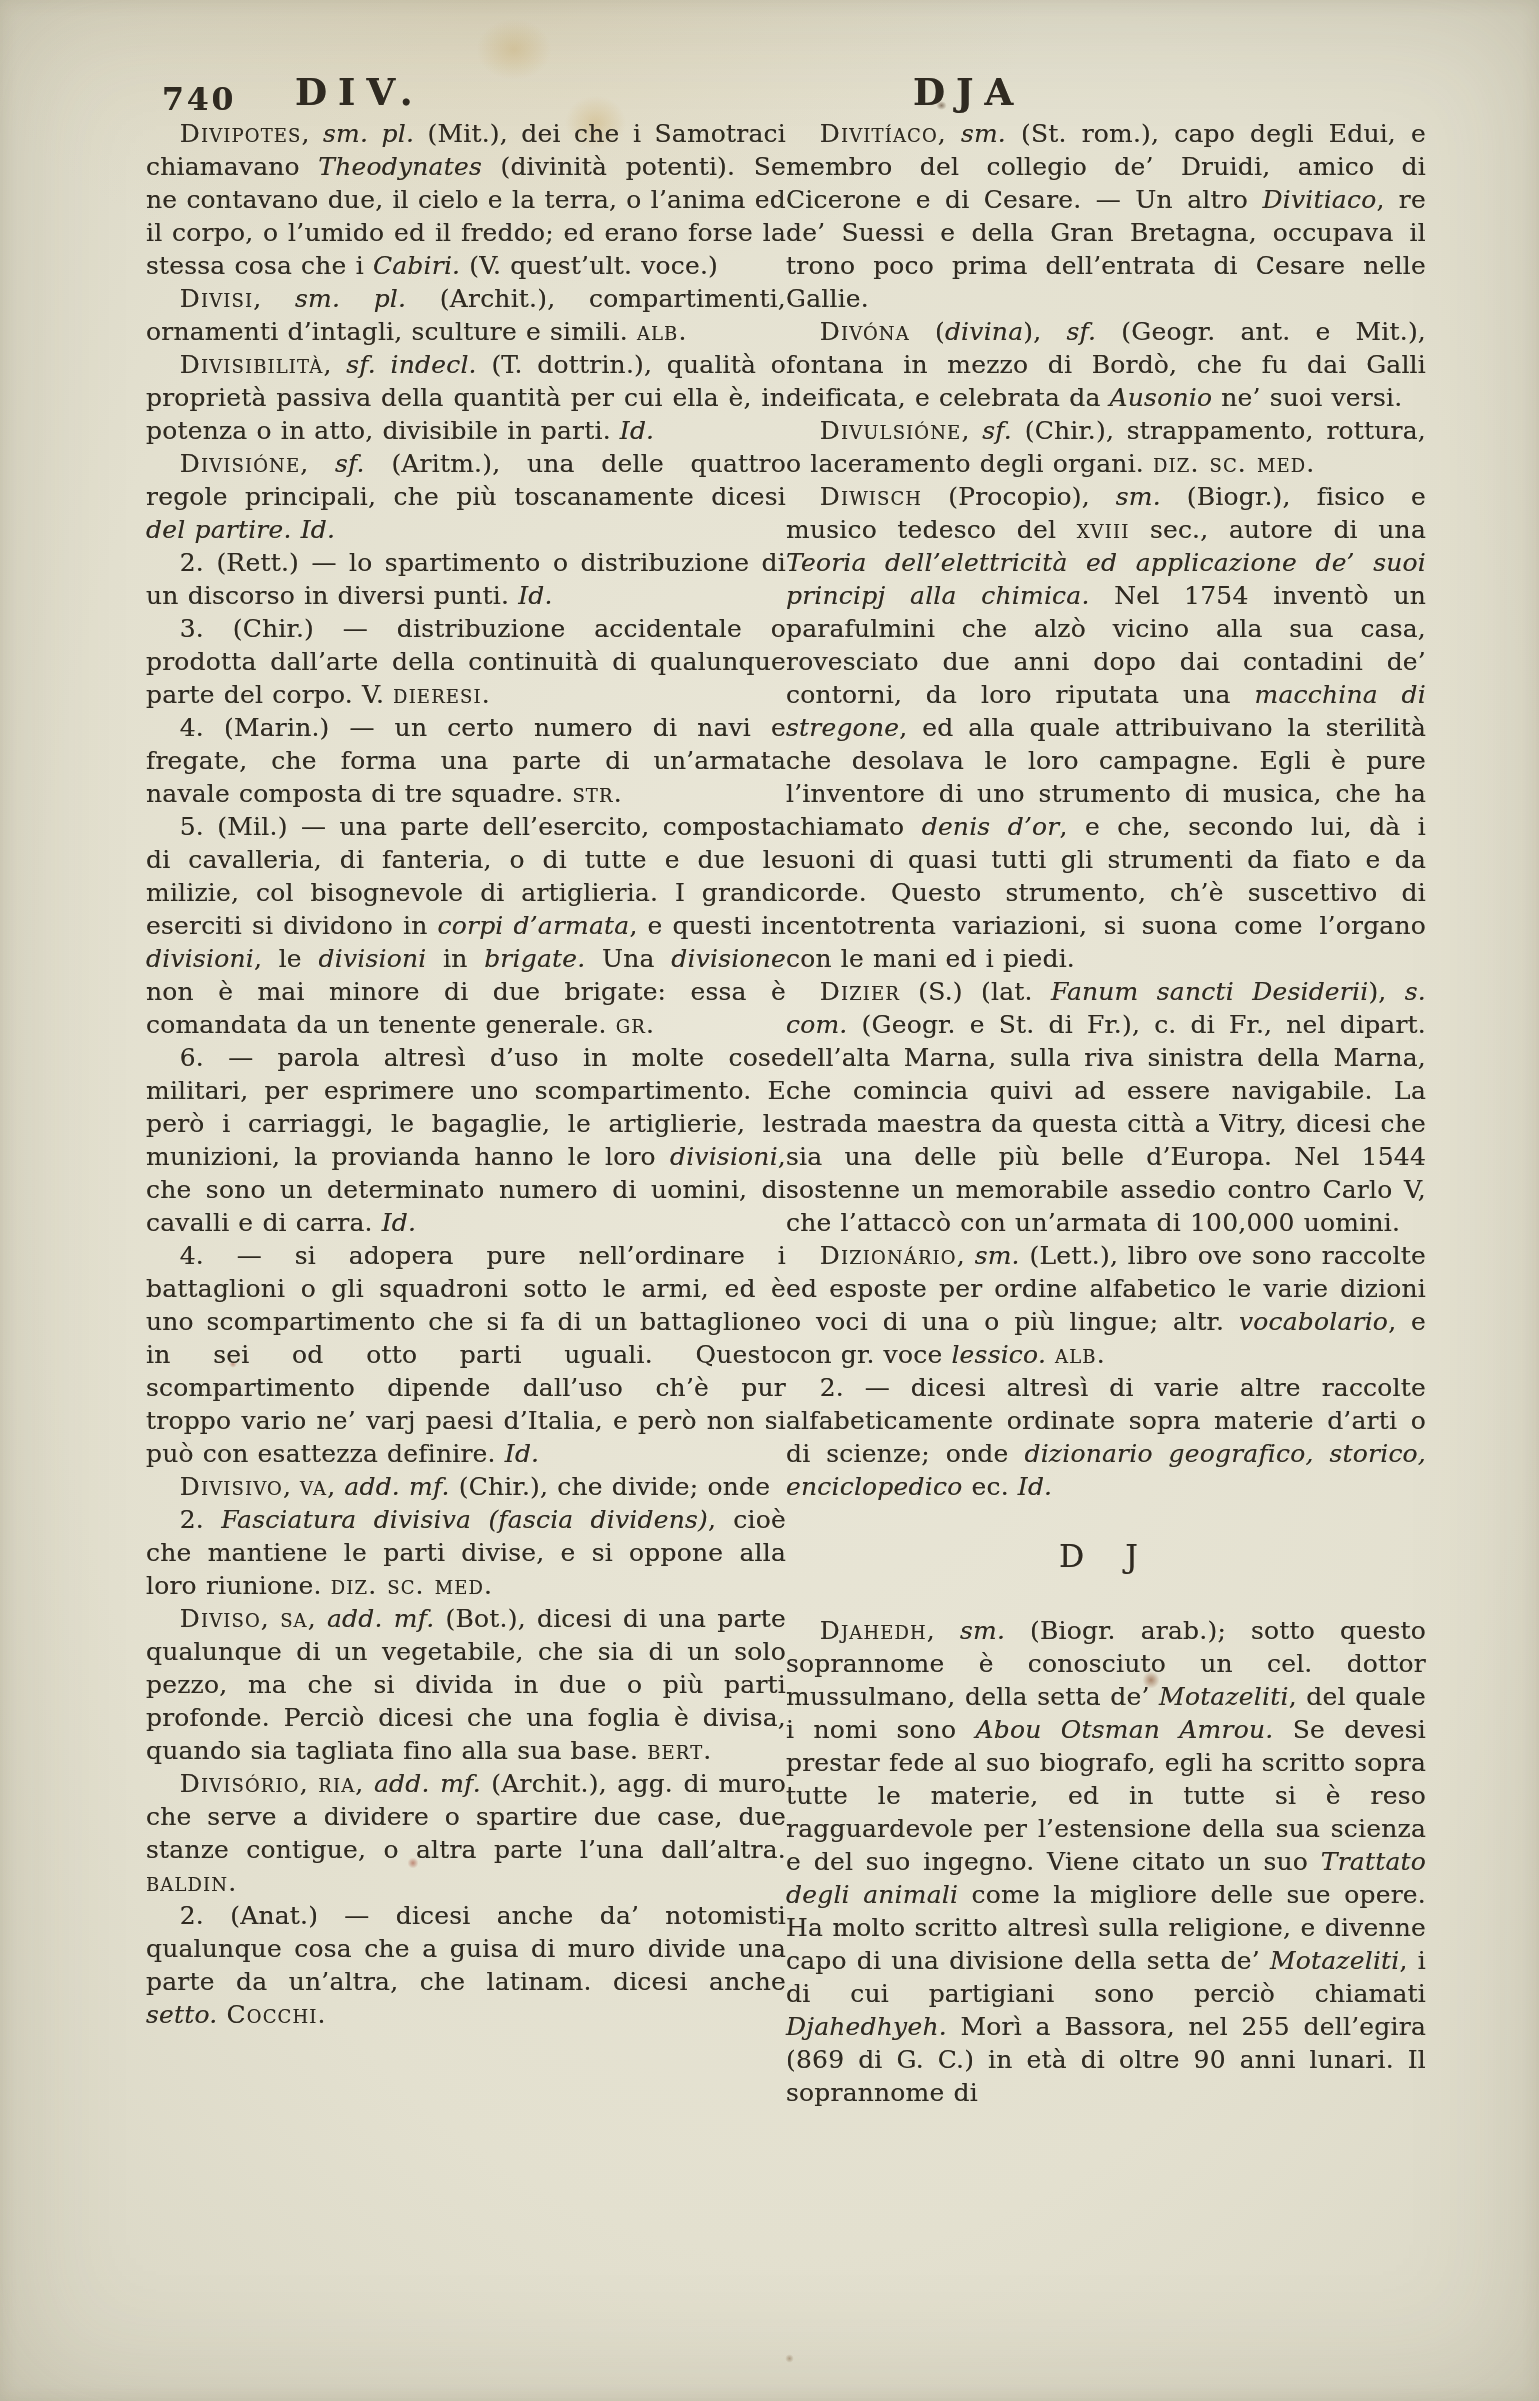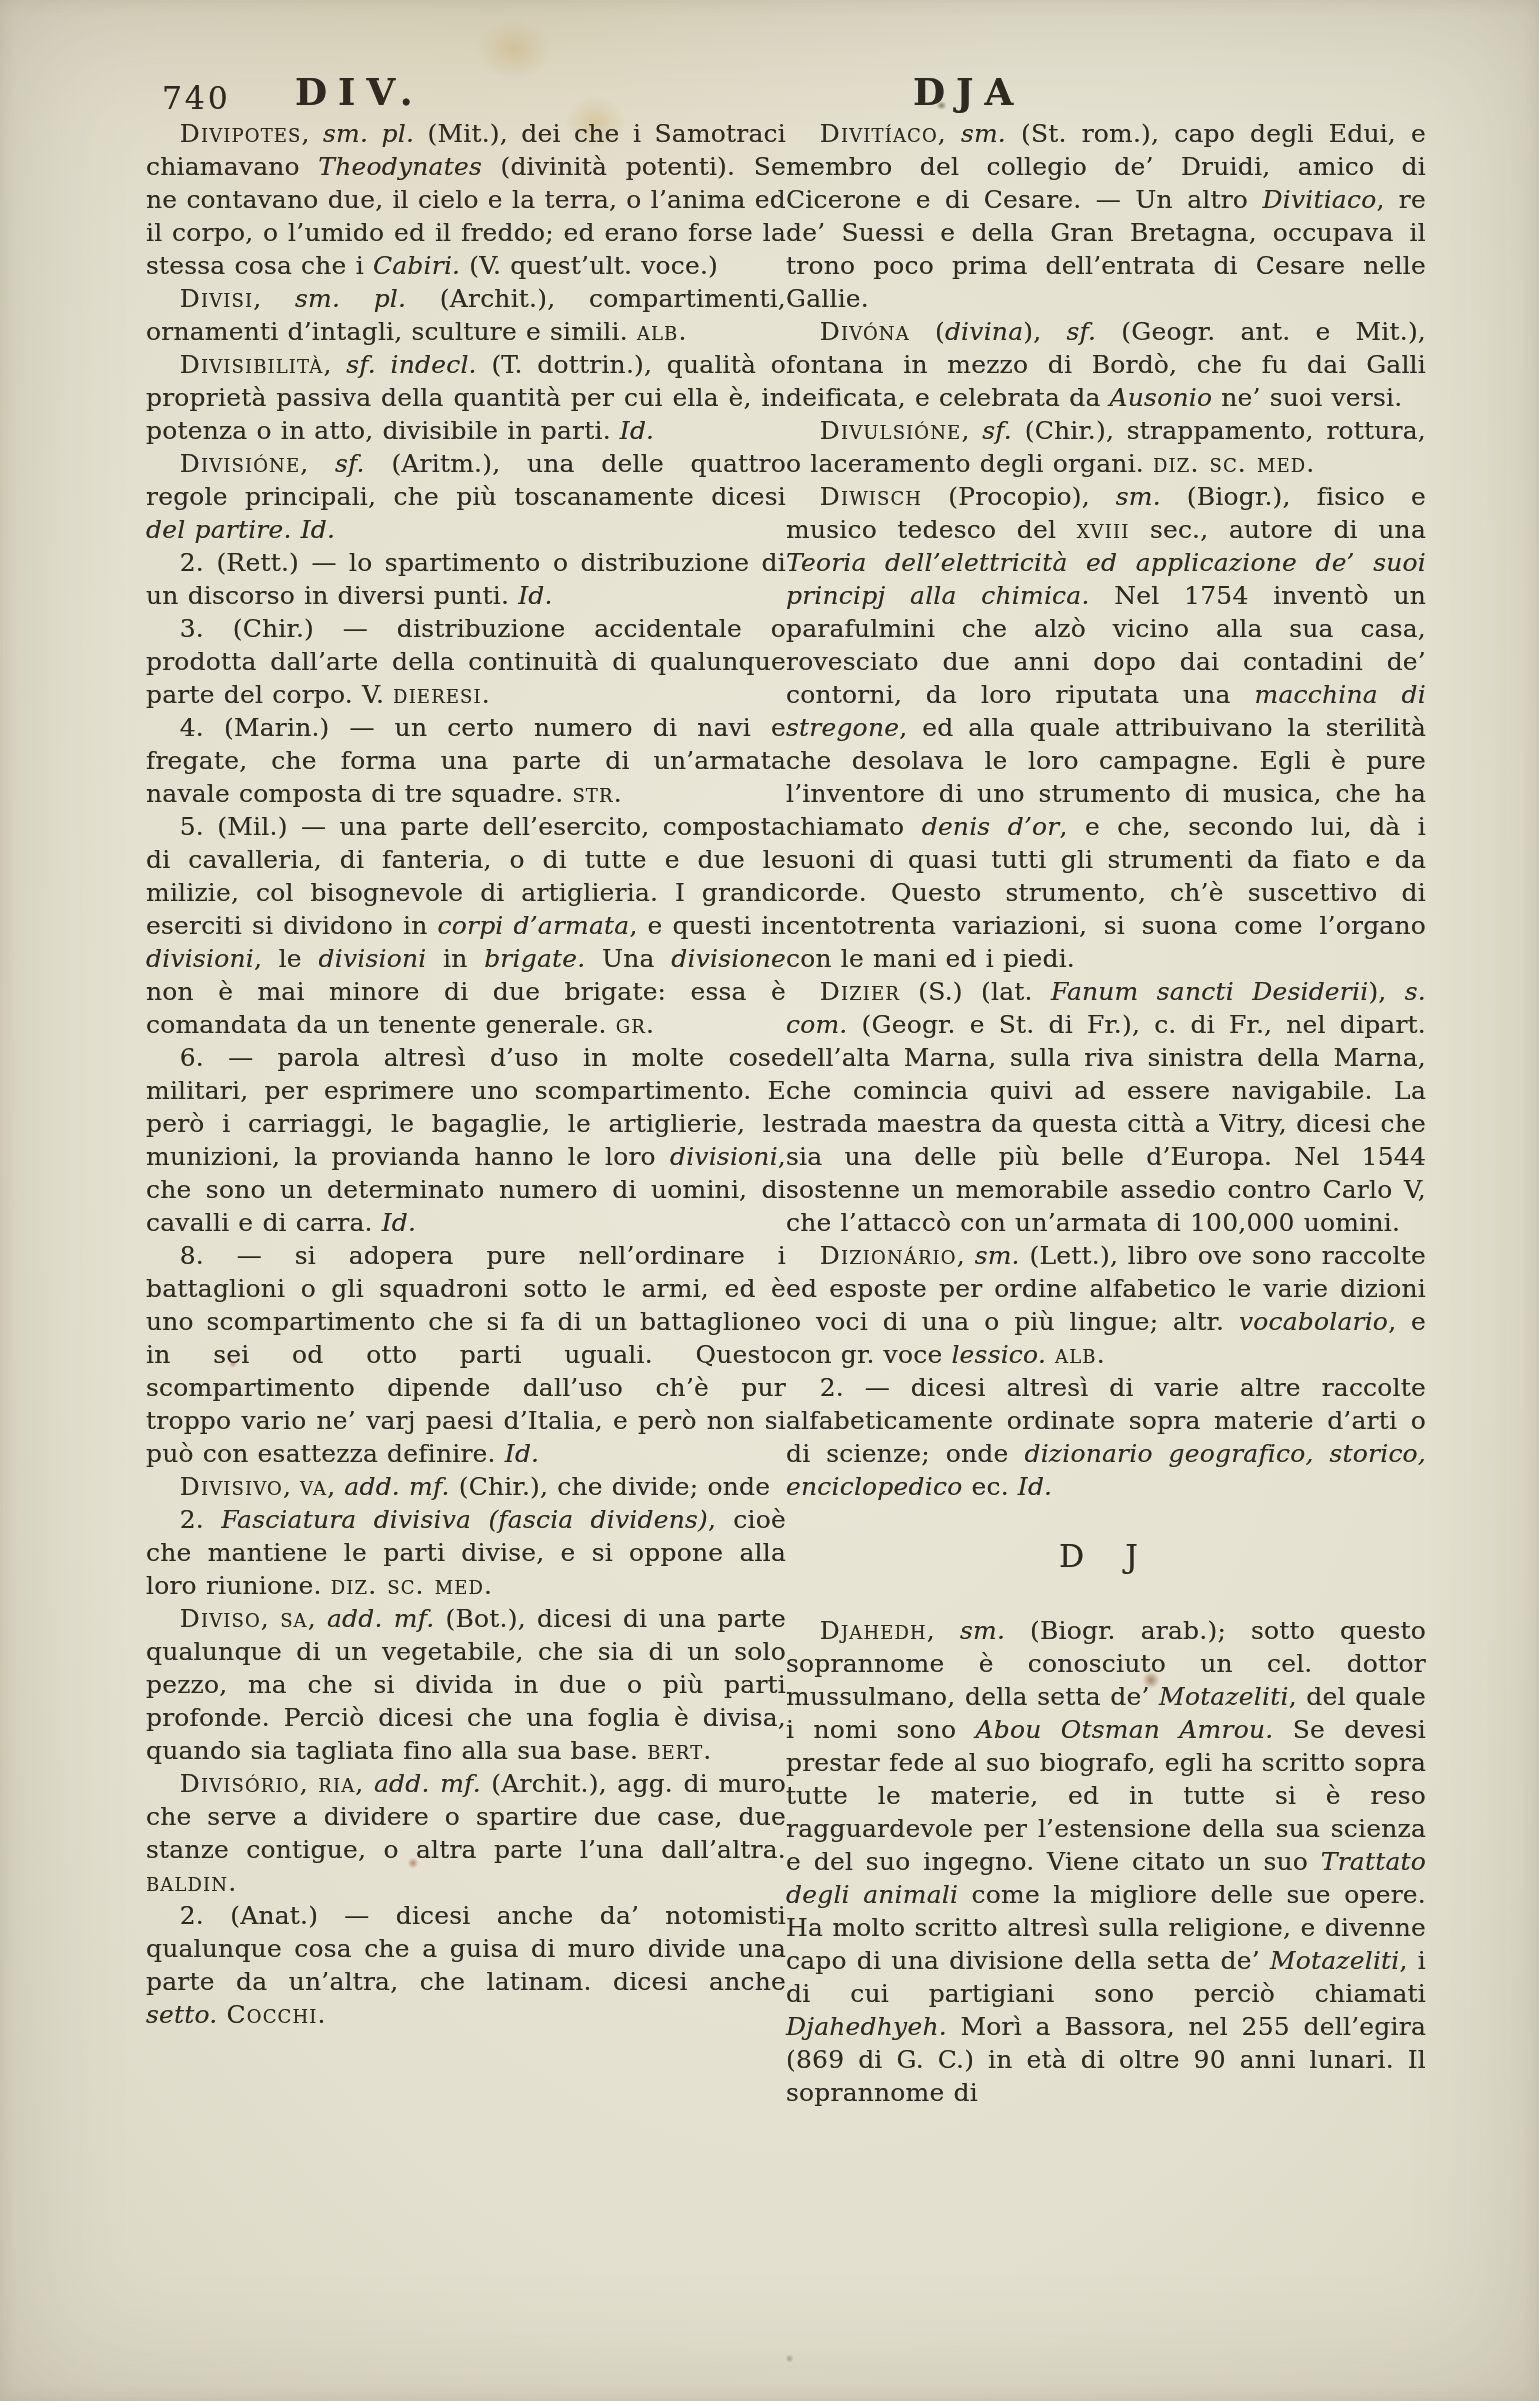--- a/index.html
+++ b/index.html
@@ -36,21 +36,21 @@
   .stain-5 { left: 406px;  top: 1856px; width: 14px;  height: 14px;
              background: radial-gradient(closest-side, rgba(150,50,30,0.5), rgba(150,50,30,0) 78%); }
   .stain-6 { left: 228px;  top: 1359px; width: 10.2px;  height: 10.2px;
              background: radial-gradient(closest-side, rgba(160,60,40,0.45), rgba(160,60,40,0) 78%); }
   .stain-7 { left: 784px;  top: 2353px; width: 11px;  height: 11px;
              background: radial-gradient(closest-side, rgba(110,70,35,0.4), rgba(110,70,35,0) 78%); }
 
   
   .page-number {
     position: absolute; left: 162px; top: 80px;
-    font-size: 31.5px; letter-spacing: 2.8px;
+    font-size: 31.5px; letter-spacing: 2.8px; font-weight: bold;
   }
   .running-title {
     position: absolute; top: 70px;
     font-size: 37px; font-weight: 700; letter-spacing: 11px;
   }
   .running-title-left  { left: 295px; }
   .running-title-right { left: 913px; }
 
   
   .columns {
@@ -107,21 +107,21 @@
     <div class="column column-left">
         <p class="entry"><span class="seg-sc">Divipotes</span><span class="seg-n">, </span><span class="seg-i">sm. pl.</span><span class="seg-n"> (Mit.), dei che i Samotraci chiamavano </span><span class="seg-i">Theodynates</span><span class="seg-n"> (divinità potenti). Se ne contavano due, il cielo e la terra, o l’anima ed il corpo, o l’umido ed il freddo; ed erano forse la stessa cosa che i </span><span class="seg-i">Cabiri.</span><span class="seg-n"> (V. quest’ult. voce.)</span></p>
         <p class="entry"><span class="seg-sc">Divisi</span><span class="seg-n">, </span><span class="seg-i">sm. pl.</span><span class="seg-n"> (Archit.), compartimenti, ornamenti d’intagli, sculture e simili. </span><span class="seg-sc">alb.</span></p>
         <p class="entry"><span class="seg-sc">Divisibilità</span><span class="seg-n">, </span><span class="seg-i">sf. indecl.</span><span class="seg-n"> (T. dottrin.), qualità o proprietà passiva della quantità per cui ella è, in potenza o in atto, divisibile in parti. </span><span class="seg-i">Id.</span></p>
         <p class="entry"><span class="seg-sc">Divisióne</span><span class="seg-n">, </span><span class="seg-i">sf.</span><span class="seg-n"> (Aritm.), una delle quattro regole principali, che più toscanamente dicesi </span><span class="seg-i">del partire. Id.</span></p>
         <p class="entry"><span class="seg-n">2. (Rett.) — lo spartimento o distribuzione di un discorso in diversi punti. </span><span class="seg-i">Id.</span></p>
         <p class="entry"><span class="seg-n">3. (Chir.) — distribuzione accidentale o prodotta dall’arte della continuità di qualunque parte del corpo. V. </span><span class="seg-sc">dieresi.</span></p>
         <p class="entry"><span class="seg-n">4. (Marin.) — un certo numero di navi e fregate, che forma una parte di un’armata navale composta di tre squadre. </span><span class="seg-sc">str.</span></p>
         <p class="entry"><span class="seg-n">5. (Mil.) — una parte dell’esercito, composta di cavalleria, di fanteria, o di tutte e due le milizie, col bisognevole di artiglieria. I grandi eserciti si dividono in </span><span class="seg-i">corpi d’armata</span><span class="seg-n">, e questi in </span><span class="seg-i">divisioni</span><span class="seg-n">, le </span><span class="seg-i">divisioni</span><span class="seg-n"> in </span><span class="seg-i">brigate.</span><span class="seg-n"> Una </span><span class="seg-i">divisione</span><span class="seg-n"> non è mai minore di due brigate: essa è comandata da un tenente generale. </span><span class="seg-sc">gr.</span></p>
         <p class="entry"><span class="seg-n">6. — parola altresì d’uso in molte cose militari, per esprimere uno scompartimento. E però i carriaggi, le bagaglie, le artiglierie, le munizioni, la provianda hanno le loro </span><span class="seg-i">divisioni</span><span class="seg-n">, che sono un determinato numero di uomini, di cavalli e di carra. </span><span class="seg-i">Id.</span></p>
-        <p class="entry"><span class="seg-n">8. — si adopera pure nell’ordinare i battaglioni o gli squadroni sotto le armi, ed è uno scompartimento che si fa di un battaglione in sei od otto parti uguali. Questo scompartimento dipende dall’uso ch’è pur troppo vario ne’ varj paesi d’Italia, e però non si può con esattezza definire. </span><span class="seg-i">Id.</span></p>
+        <p class="entry"><span class="seg-n">4. — si adopera pure nell’ordinare i battaglioni o gli squadroni sotto le armi, ed è uno scompartimento che si fa di un battaglione in sei od otto parti uguali. Questo scompartimento dipende dall’uso ch’è pur troppo vario ne’ varj paesi d’Italia, e però non si può con esattezza definire. </span><span class="seg-i">Id.</span></p>
         <p class="entry"><span class="seg-sc">Divisivo</span><span class="seg-n">, </span><span class="seg-sc">va</span><span class="seg-n">, </span><span class="seg-i">add. mf.</span><span class="seg-n"> (Chir.), che divide; onde</span></p>
         <p class="entry"><span class="seg-n">2. </span><span class="seg-i">Fasciatura divisiva (fascia dividens)</span><span class="seg-n">, cioè che mantiene le parti divise, e si oppone alla loro riunione. </span><span class="seg-sc">diz. sc. med.</span></p>
         <p class="entry"><span class="seg-sc">Diviso</span><span class="seg-n">, </span><span class="seg-sc">sa</span><span class="seg-n">, </span><span class="seg-i">add. mf.</span><span class="seg-n"> (Bot.), dicesi di una parte qualunque di un vegetabile, che sia di un solo pezzo, ma che si divida in due o più parti profonde. Perciò dicesi che una foglia è divisa, quando sia tagliata fino alla sua base. </span><span class="seg-sc">bert.</span></p>
         <p class="entry"><span class="seg-sc">Divisório</span><span class="seg-n">, </span><span class="seg-sc">ria</span><span class="seg-n">, </span><span class="seg-i">add. mf.</span><span class="seg-n"> (Archit.), agg. di muro che serve a dividere o spartire due case, due stanze contigue, o altra parte l’una dall’altra. </span><span class="seg-sc">baldin.</span></p>
         <p class="entry"><span class="seg-n">2. (Anat.) — dicesi anche da’ notomisti qualunque cosa che a guisa di muro divide una parte da un’altra, che latinam. dicesi anche </span><span class="seg-i">setto.</span><span class="seg-n"> </span><span class="seg-sc">Cocchi.</span></p>
       </div>
     <div class="column column-right">
         <p class="entry"><span class="seg-sc">Divitíaco</span><span class="seg-n">, </span><span class="seg-i">sm.</span><span class="seg-n"> (St. rom.), capo degli Edui, e membro del collegio de’ Druidi, amico di Cicerone e di Cesare. — Un altro </span><span class="seg-i">Divitiaco</span><span class="seg-n">, re de’ Suessi e della Gran Bretagna, occupava il trono poco prima dell’entrata di Cesare nelle Gallie.</span></p>
         <p class="entry"><span class="seg-sc">Divóna</span><span class="seg-n"> (</span><span class="seg-i">divina</span><span class="seg-n">), </span><span class="seg-i">sf.</span><span class="seg-n"> (Geogr. ant. e Mit.), fontana in mezzo di Bordò, che fu dai Galli deificata, e celebrata da </span><span class="seg-i">Ausonio</span><span class="seg-n"> ne’ suoi versi.</span></p>
         <p class="entry"><span class="seg-sc">Divulsióne</span><span class="seg-n">, </span><span class="seg-i">sf.</span><span class="seg-n"> (Chir.), strappamento, rottura, o laceramento degli organi. </span><span class="seg-sc">diz. sc. med.</span></p>

